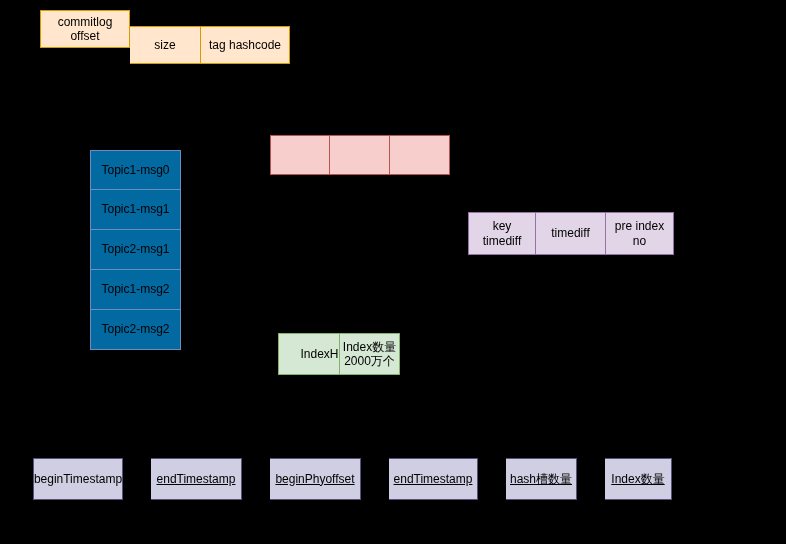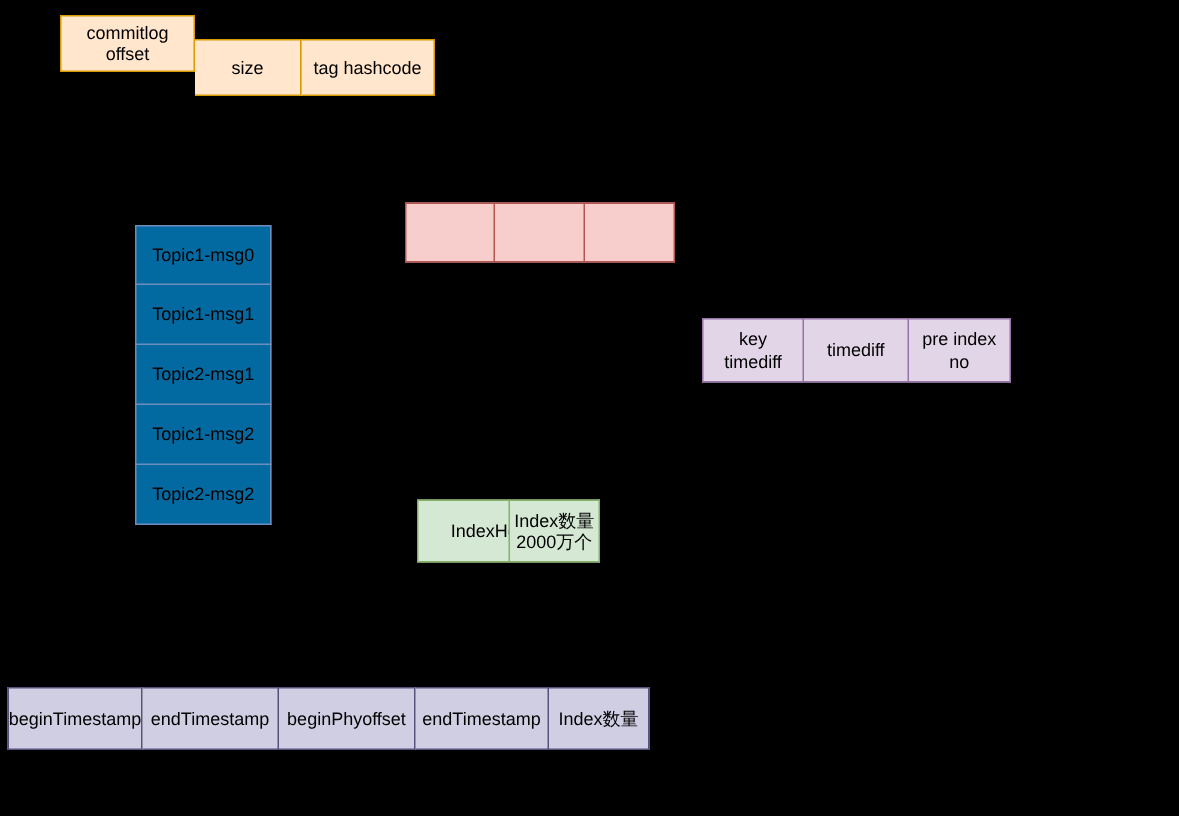--- a/index.html
+++ b/index.html
@@ -44,35 +44,35 @@
   .pink .cell { background: #f8cecc; border: 1px solid #b85450; }
   .pink .cell + .cell { border-left: none; }
   
   .green .cell { background: #d5e8d4; border: 1px solid #82b366; }
   .green .cell + .cell { border-left: none; }
   
   .purple .cell { background: #e1d5e7; border: 1px solid #9673a6; }
   .purple .cell + .cell { border-left: none; }
   
   .lavender .cell { background: #d0cee2; border: 1px solid #56517d; }
-  .lavender .cell + .cell { border-left: none; }
+  .lavender .cell + .cell { border-left: none; text-decoration: underline; }
 
   
   #consumequeue-entry { left: 40px;  top: 10px;  }
   #consumequeue-entry .cell { height: 38px; }
   #commitlog          { left: 90px;  top: 150px; width: 91px; }
   #commitlog .cell    { height: 40px; width: 91px; }
   #hash-slots         { left: 270px; top: 135px; }
   #hash-slots .cell   { height: 40px; width: 60px; }
   #index-entry        { left: 468px; top: 212px; }
   #index-entry .cell  { height: 43px; }
   #index-file         { left: 278px; top: 333px; }
   #index-file .cell   { height: 42px; }
   #index-header       { left: 5px;   top: 458px; }
-  #index-header .cell { height: 42px; }
+  #index-header .cell { height: 42px; margin-left: 28px; }
 
   
   .w90 { width: 90px; } .w91 { width: 91px; } .w89 { width: 89px; }
   .w71 { width: 71px; } .w68 { width: 68px; } .w70 { width: 70px; }
   .w67 { width: 67px; } .w62 { width: 62px; padding-left: 42px; } .w60 { width: 60px; }
 </style>
 </head>
 <body>
 
 <div id="canvas">
@@ -109,16 +109,17 @@
     <div class="cell w62">IndexHead</div>
     <div class="cell w60">Index数量
 2000万个</div>
   </div>
 
   <div id="index-header" class="struct lavender">
     <div class="cell w90">beginTimestamp</div>
     <div class="cell w91">endTimestamp</div>
     <div class="cell w91">beginPhyoffset</div>
     <div class="cell w89">endTimestamp</div>
+    <div class="cell w71">hash槽数量</div>
     <div class="cell w67">Index数量</div>
   </div>
 
 </div>
 
 </body></html>

